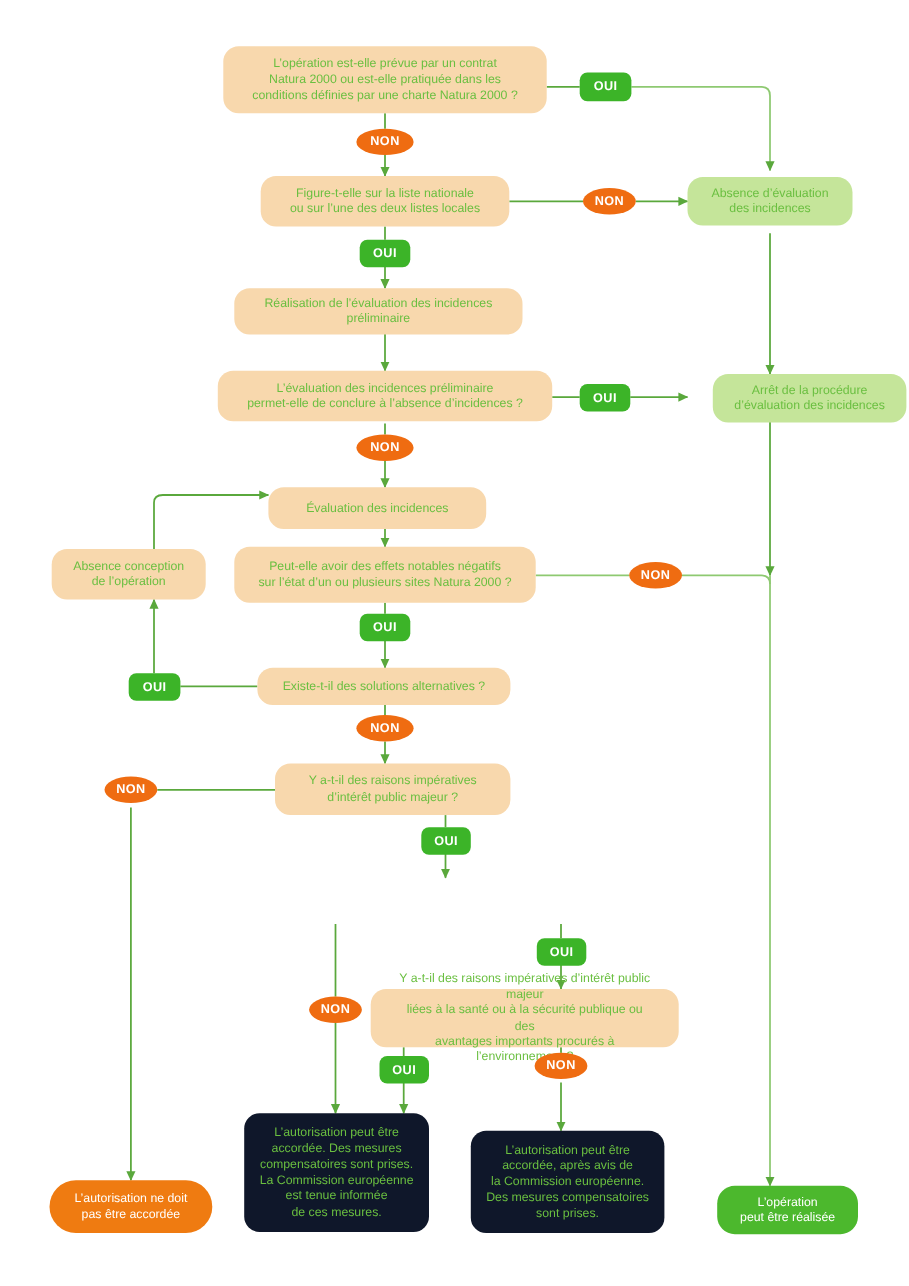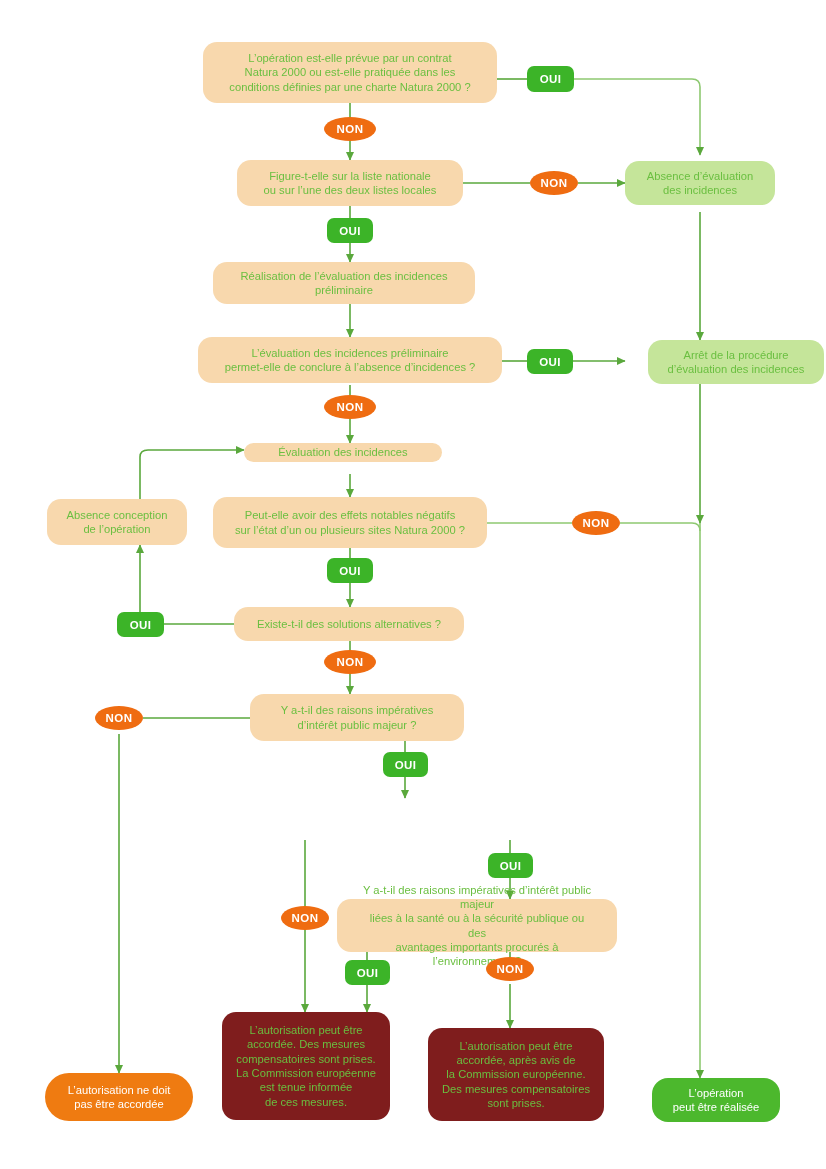--- a/index.html
+++ b/index.html
@@ -17,21 +17,21 @@
     border-radius:14px;
     white-space:pre-line;
   }
   .node.q{             
     background:#f8d8ad;color:#6abf40;font-size:11.2px;
   }
   .node.green{         
     background:#c5e59a;color:#6abf40;font-size:11.2px;
   }
   .node.yellow{        
-    background:#7f1d1d;color:#6abf40;font-size:11.2px;
+    background:#0f172a;color:#6abf40;font-size:11.2px;
   }
   .node.orange-term{   
     background:#ef7b11;color:#ffffff;font-size:11.2px;
   }
   .node.green-term{    
     background:#4cb82d;color:#ffffff;font-size:11.2px;
   }
 
   .badge{
     position:absolute;box-sizing:border-box;
@@ -122,21 +122,21 @@
 
   <div class="node q" style="left:237px;top:160px;width:226px;height:46px;padding:0 10px;">Figure-t-elle sur la liste nationale
 ou sur l’une des deux listes locales</div>
 
   <div class="node q" style="left:213px;top:262px;width:262px;height:42px;padding:0 10px;">Réalisation de l’évaluation des incidences
 préliminaire</div>
 
   <div class="node q" style="left:198px;top:337px;width:304px;height:46px;padding:0 8px;">L’évaluation des incidences préliminaire
 permet-elle de conclure à l’absence d’incidences ?</div>
 
-  <div class="node q" style="left:244px;top:443px;width:198px;height:19px;padding:4px 10px;">Évaluation des incidences</div>
+  <div class="node q" style="left:244px;top:443px;width:198px;height:38px;padding:4px 10px;">Évaluation des incidences</div>
 
   <div class="node q" style="left:213px;top:497px;width:274px;height:51px;padding:0 8px;">Peut-elle avoir des effets notables négatifs
 sur l’état d’un ou plusieurs sites Natura 2000 ?</div>
 
   <div class="node q" style="left:234px;top:607px;width:230px;height:34px;padding:0 10px;">Existe-t-il des solutions alternatives ?</div>
 
   <div class="node q" style="left:250px;top:694px;width:214px;height:47px;padding:0 10px;">Y a-t-il des raisons impératives
 d’intérêt public majeur ?</div>
 
 

